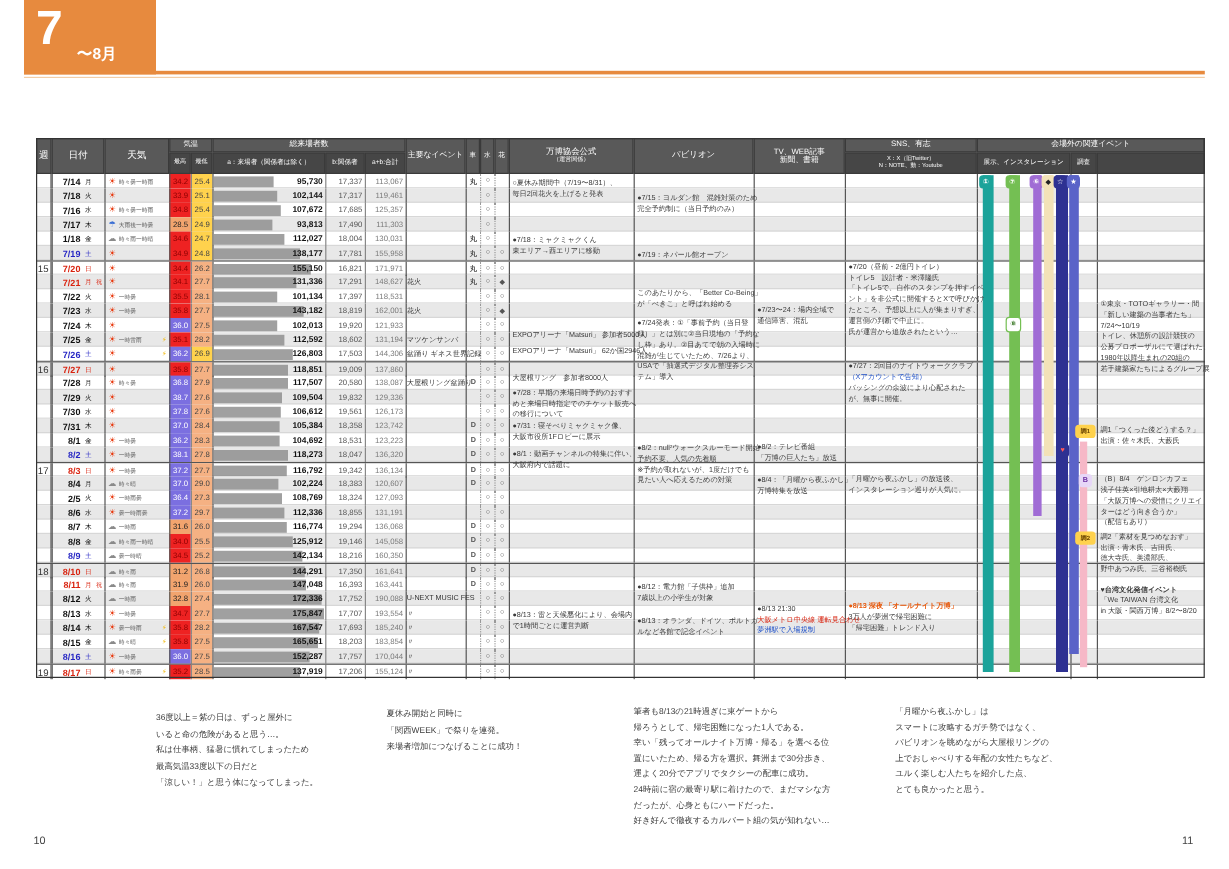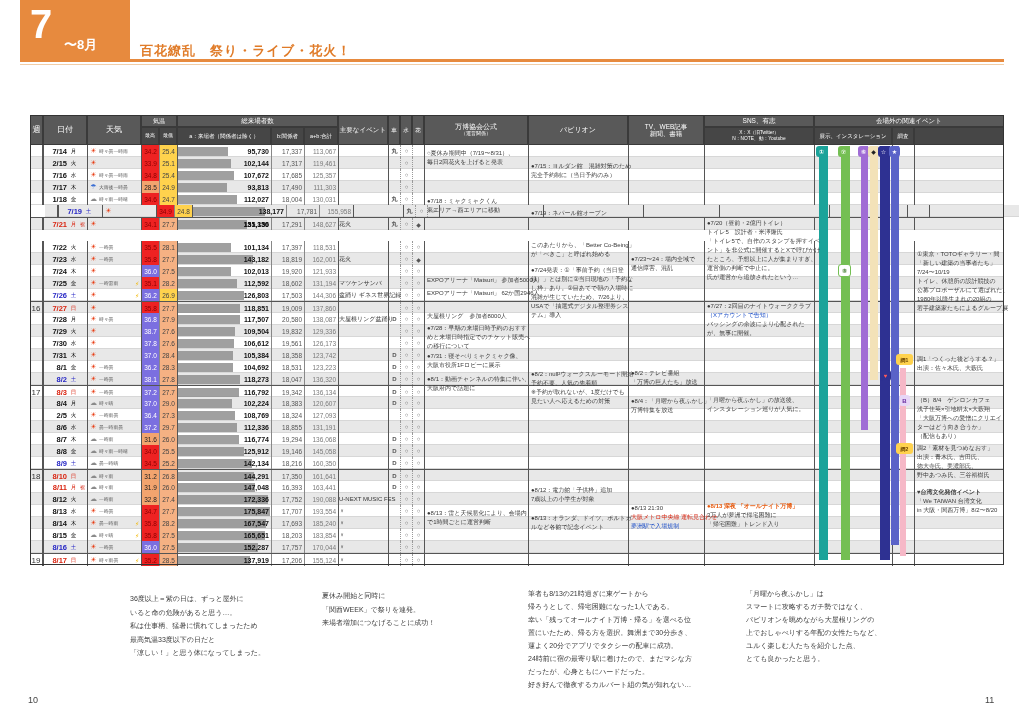--- a/index.html
+++ b/index.html
@@ -51,21 +51,20 @@
   .pgnum{font-size:9px;color:#444;}
   .sun-ico{color:#e8380d;} .cloud-ico{color:#8a8a8a;} .rain-ico{color:#3b6fd4;}
 </style>
 </head>
 <body>
 
 <div id="page">
   <div class="abs" id="month-block"></div>
   <div class="abs" id="month-big">7</div>
   <div class="abs" id="month-sub">〜8月</div>
-  <div class="abs" id="title-left">百花繚乱　祭り・ライブ・花火！</div>
   <div class="abs" id="rule1"></div>
   <div class="abs" id="rule2"></div>
 
   <div id="thead">
       <div class="hcell abs" style="left: 30px; top: 115px; width: 13px; height: 30px; font-size: 8px;">週</div>
       <div class="hcell abs" style="left: 43px; top: 115px; width: 44px; height: 30px; font-size: 8px;">日付</div>
       <div class="hcell abs" style="left: 87px; top: 115px; width: 54px; height: 30px; font-size: 8px;">天気</div>
       <div class="hcell abs" style="left: 141px; top: 115px; width: 36px; height: 12px; font-size: 6px;">気温</div>
       <div class="hcell abs" style="left: 141px; top: 127px; width: 18px; height: 18px; font-size: 5px; background: rgb(70, 70, 70);">最高</div>
       <div class="hcell abs" style="left: 159px; top: 127px; width: 18px; height: 18px; font-size: 5px; background: rgb(70, 70, 70);">最低</div>
@@ -120,21 +119,21 @@
         <div class="cell c-sp bld" style="width: 104px;"></div>
         <div class="cell c-sp bld" style="width: 100px;"></div>
         <div class="cell c-sp bld" style="width: 76px;"></div>
         <div class="cell c-sp bld" style="width: 110px;"></div>
         <div class="cell c-sp bld" style="width: 78px;"></div>
         <div class="cell c-sp bld" style="width: 22px;"></div>
         <div class="cell c-sp bld" style="width: 90px;"></div>
       </div>
       <div class="row stripe" style="top: 157px;">
         <div class="cell c-wk"></div>
-        <div class="cell c-dt bld dblk">2/15</div>
+        <div class="cell c-dt bld dblk">7/18</div>
         <div class="cell c-dw dblk">火</div>
         <div class="cell c-hl"></div>
         <div class="cell c-wi bld sun-ico">☀</div>
         <div class="cell c-wd"></div>
         <div class="cell c-bo"></div>
         <div class="cell c-hi bld hi-red">33.9</div>
         <div class="cell c-lo bl lo-y">25.1</div>
         <div class="cell c-vis bld">
           <div class="vbar" style="width: 53.4785px;"></div>
           <div class="vnum">102,144</div>
@@ -230,21 +229,21 @@
         <div class="cell c-m bdot">○</div>
         <div class="cell c-m bdot"></div>
         <div class="cell c-sp bld" style="width: 104px;"></div>
         <div class="cell c-sp bld" style="width: 100px;"></div>
         <div class="cell c-sp bld" style="width: 76px;"></div>
         <div class="cell c-sp bld" style="width: 110px;"></div>
         <div class="cell c-sp bld" style="width: 78px;"></div>
         <div class="cell c-sp bld" style="width: 22px;"></div>
         <div class="cell c-sp bld" style="width: 90px;"></div>
       </div>
-      <div class="row stripe" style="top: 205px; margin-left: 15px;">
+      <div class="row stripe" style="top: 205px;">
         <div class="cell c-wk"></div>
         <div class="cell c-dt bld dblue">7/19</div>
         <div class="cell c-dw dblue">土</div>
         <div class="cell c-hl"></div>
         <div class="cell c-wi bld sun-ico">☀</div>
         <div class="cell c-wd"></div>
         <div class="cell c-bo"></div>
         <div class="cell c-hi bld hi-red">34.9</div>
         <div class="cell c-lo bl lo-y">24.8</div>
         <div class="cell c-vis bld">
@@ -286,21 +285,21 @@
         <div class="cell c-m bdot">○</div>
         <div class="cell c-m bdot">○</div>
         <div class="cell c-sp bld" style="width: 104px;"></div>
         <div class="cell c-sp bld" style="width: 100px;"></div>
         <div class="cell c-sp bld" style="width: 76px;"></div>
         <div class="cell c-sp bld" style="width: 110px;"></div>
         <div class="cell c-sp bld" style="width: 78px;"></div>
         <div class="cell c-sp bld" style="width: 22px;"></div>
         <div class="cell c-sp bld" style="width: 90px;"></div>
       </div>
-      <div class="row stripe" style="top: 218px;">
+      <div class="row stripe" style="top: 229px;">
         <div class="cell c-wk"></div>
         <div class="cell c-dt bld dred">7/21</div>
         <div class="cell c-dw dred">月</div>
         <div class="cell c-hl">祝</div>
         <div class="cell c-wi bld sun-ico">☀</div>
         <div class="cell c-wd"></div>
         <div class="cell c-bo"></div>
         <div class="cell c-hi bld hi-red">34.1</div>
         <div class="cell c-lo bl lo-t">27.7</div>
         <div class="cell c-vis bld">

